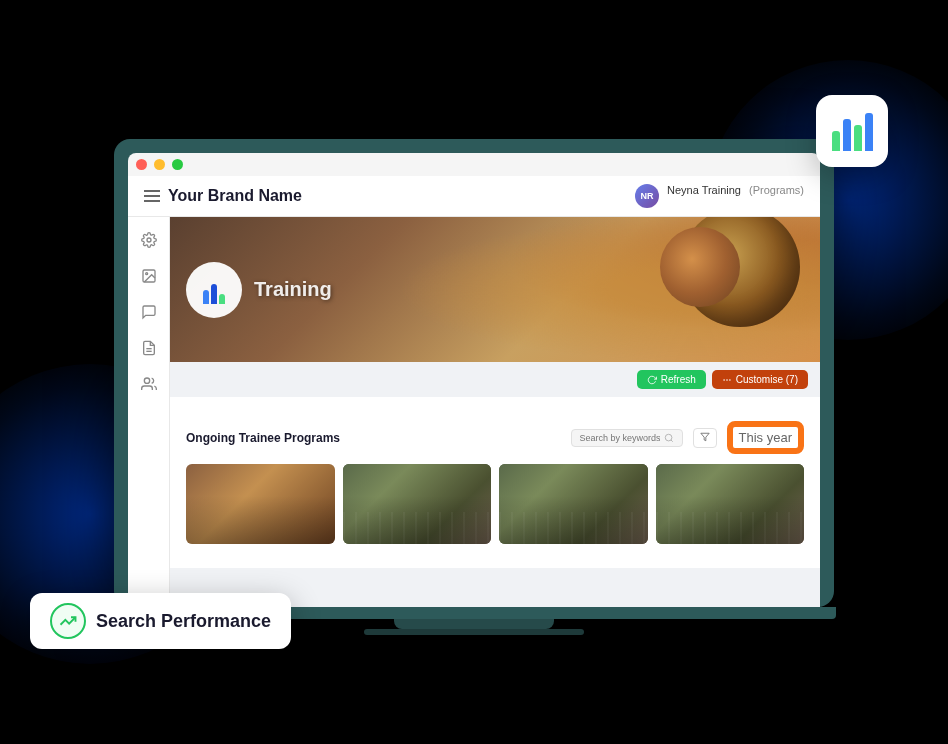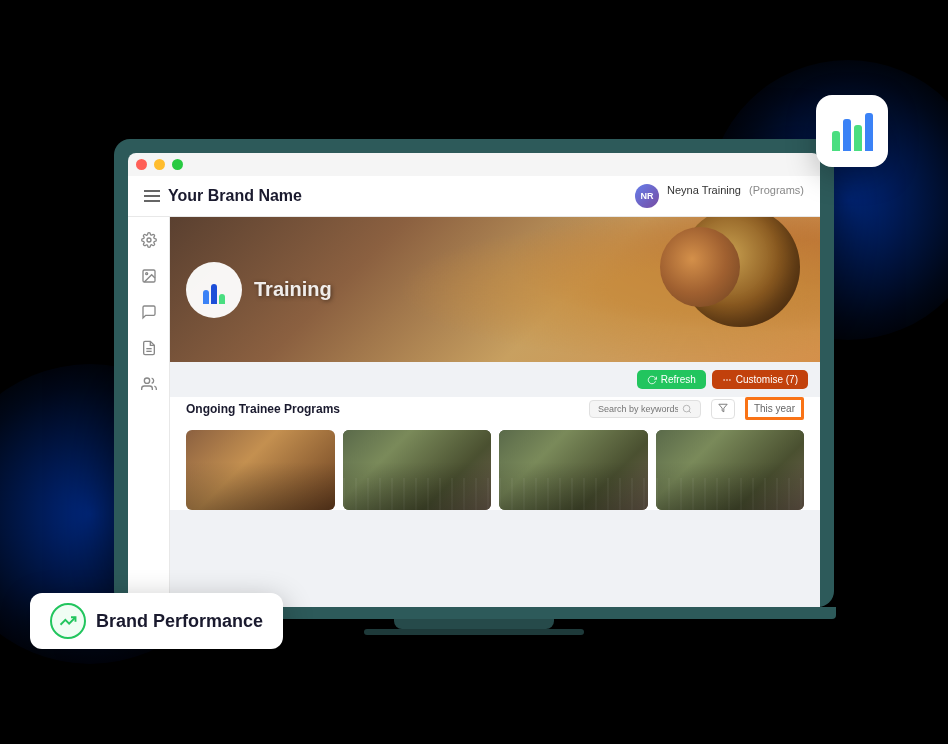--- a/index.html
+++ b/index.html
@@ -304,21 +304,21 @@
       cursor: pointer;
       display: flex;
       align-items: center;
       gap: 4px;
     }
 
     
     .programs-section {
       background: #fff;
       margin: 0;
-      padding: 0 16px;
+      padding: 24px 16px;
       flex: 1;
     }
 
     .programs-header {
       display: flex;
       align-items: center;
       justify-content: space-between;
       margin-bottom: 10px;
     }
 
@@ -358,24 +358,24 @@
       border: 1px solid #e0e0e0;
       border-radius: 4px;
       padding: 3px 6px;
       font-size: 9px;
       color: #666;
       cursor: pointer;
     }
 
     .year-select {
       background: none;
-      border: 3px solid #f97316;
-      border-radius: 2px;
+      border: 6px solid #f97316;
+      border-radius: 8px;
       padding: 3px 6px;
-      font-size: 10px;
+      font-size: 13px;
       color: #666;
       cursor: pointer;
     }
 
     
     .program-cards {
       display: grid;
       grid-template-columns: repeat(4, 1fr);
       gap: 8px;
     }
@@ -530,21 +530,21 @@
   </div>
 </div>
 
 <div class="boost-badge">
   <div class="boost-icon-circle">
     <svg width="18" height="18" viewBox="0 0 24 24" fill="none" stroke="#22c55e" stroke-width="2.5">
       <polyline points="22 7 13.5 15.5 8.5 10.5 2 17"></polyline>
       <polyline points="16 7 22 7 22 13"></polyline>
     </svg>
   </div>
-  <span class="boost-text">Brand Performance</span>
+  <span class="boost-text">Search Performance</span>
 </div>
 
 <div class="laptop-wrapper">
   <div class="laptop-screen-frame">
 
     <div class="laptop-title-bar">
       <div class="title-dot dot-red"></div>
       <div class="title-dot dot-yellow"></div>
       <div class="title-dot dot-green"></div>
     </div>

